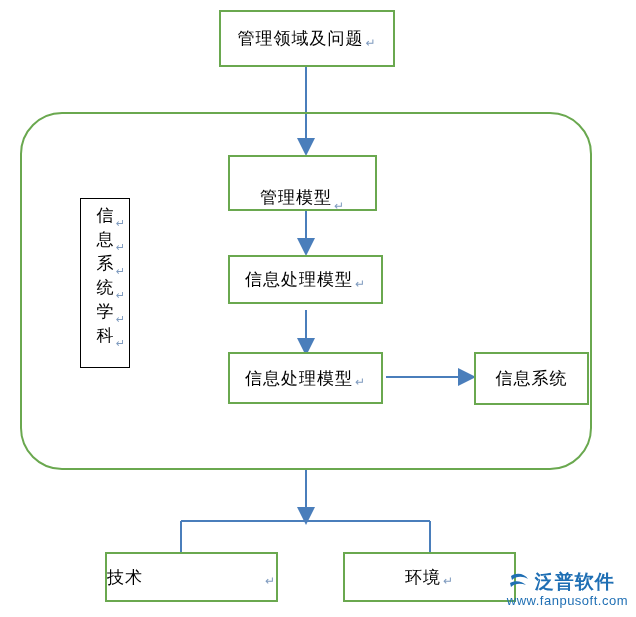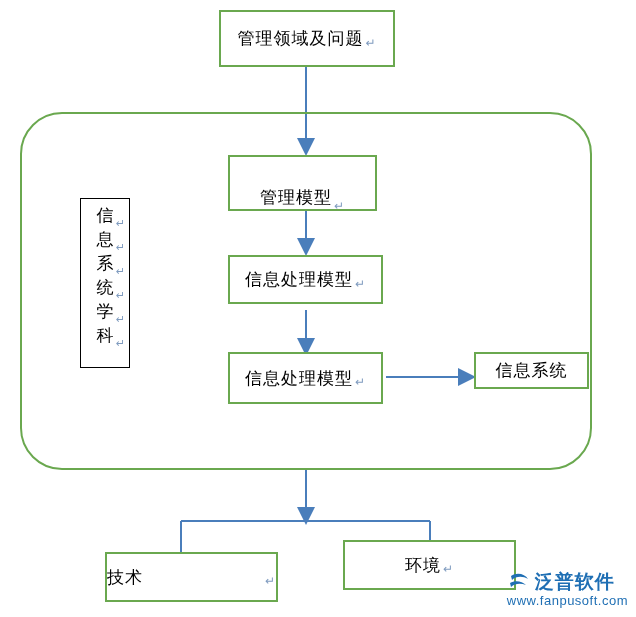--- a/index.html
+++ b/index.html
@@ -151,30 +151,30 @@
   <div class="node" style="left:228px; top:255px; width:155px; height:49px;">
     <span>信息处理模型</span>
       <span class="cr">↵</span>
   </div>
 
   <div class="node" style="left:228px; top:352px; width:155px; height:52px;">
     <span>信息处理模型</span>
       <span class="cr">↵</span>
   </div>
 
-  <div class="node" style="left:474px; top:352px; width:115px; height:37px;">
+  <div class="node" style="left:474px; top:352px; width:115px; height:53px;">
     <span>信息系统</span>
   </div>
 
   <div class="node" style="left:105px; top:552px; width:173px; height:50px;justify-content:space-between;">
     <span>技术</span>
       <span class="cr">↵</span>
   </div>
 
-  <div class="node" style="left:343px; top:540px; width:173px; height:50px;">
+  <div class="node" style="left:343px; top:552px; width:173px; height:50px;">
     <span>环境</span>
       <span class="cr">↵</span>
   </div>
 
   <div class="logo">
     <div class="logo-main">
       <span class="logo-mark">
         <svg viewBox="0 0 24 24" width="24" height="24">
           <path d="M4 6 C10 2, 18 4, 21 9 C16 6, 9 6, 5 10 Z" fill="#1f6fb4"></path>
           <path d="M3 13 C8 10, 15 11, 19 15 C14 13, 8 13, 4 17 Z" fill="#1f6fb4"></path>

